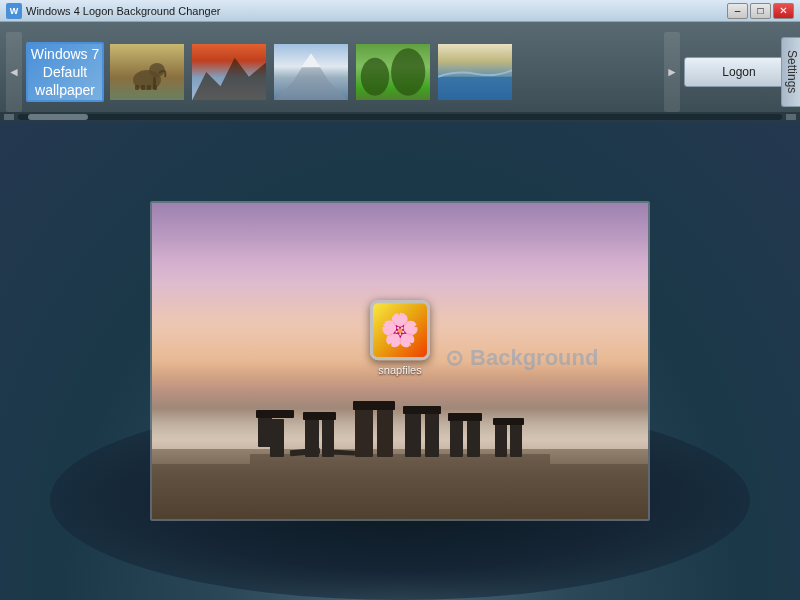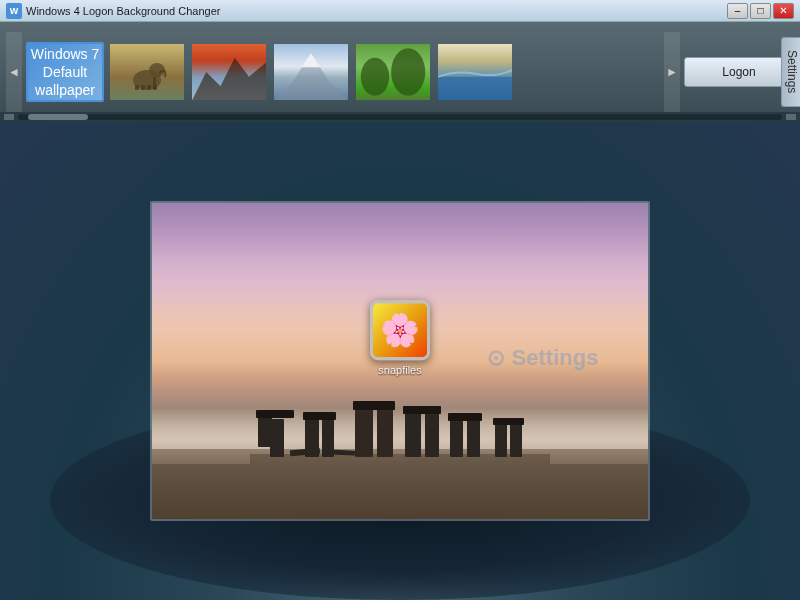--- a/index.html
+++ b/index.html
@@ -541,20 +541,20 @@
           </svg>
         </div>
 
         <div id="login-icon">
           <div id="user-icon-box">
             <div id="user-icon-inner">🌸</div>
           </div>
           <span id="icon-label">snapfiles</span>
         </div>
 
-        <div id="watermark">⊙ Settings</div>
+        <div id="watermark">⊙ Background</div>
 
       </div>
     </div>
 
   </div>
 
 </div>
 
 </body></html>

